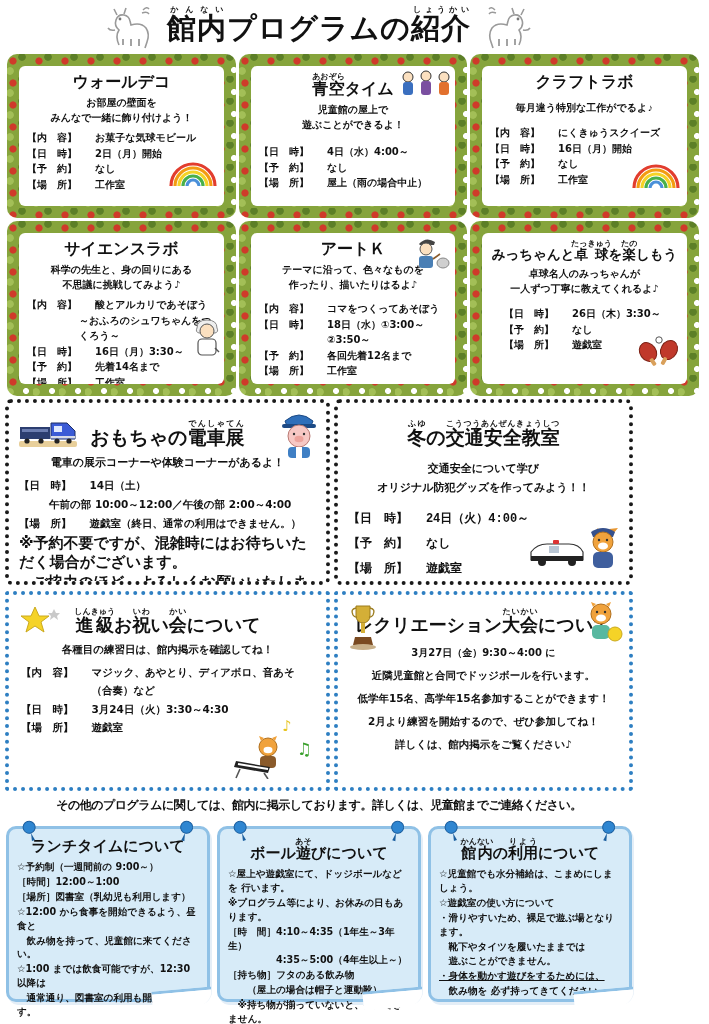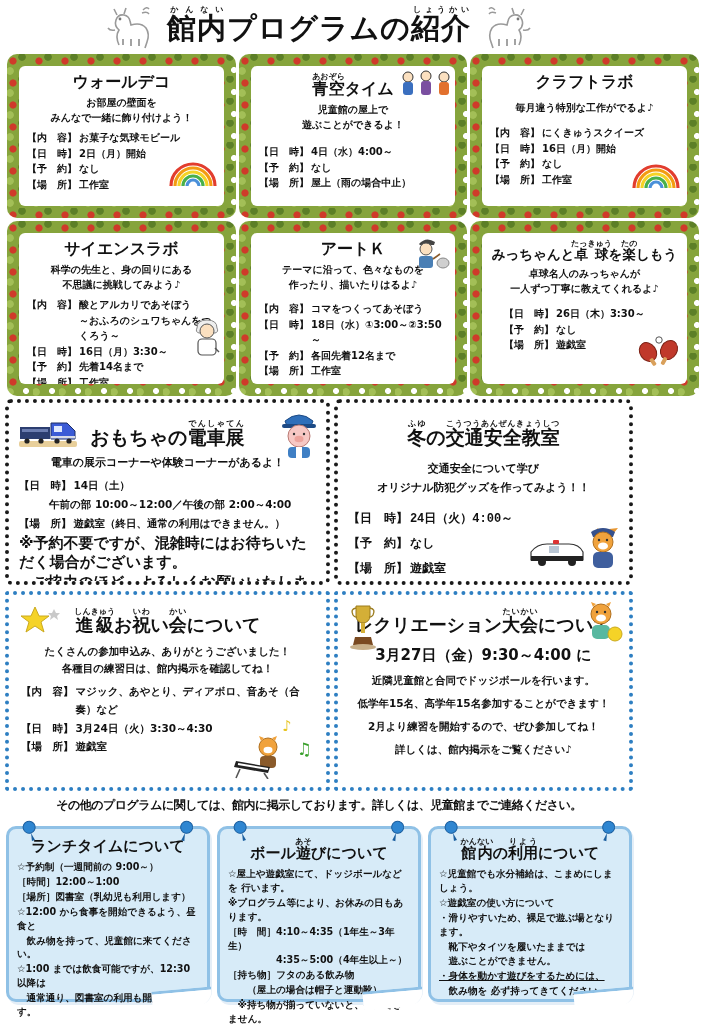--- a/index.html
+++ b/index.html
@@ -18,21 +18,21 @@
       radial-gradient(circle at 6px 7px,#cf3a2a 3.2px,rgba(0,0,0,0) 4px),
       radial-gradient(circle at 19px 16px,#ffffff 2.6px,rgba(0,0,0,0) 3.4px),
       radial-gradient(circle at 15px 3px,#5c7f27 3.4px,rgba(0,0,0,0) 4.2px),
       radial-gradient(circle at 3px 17px,#a3bf57 3.4px,rgba(0,0,0,0) 4.2px);
     background-size:26px 22px;}
   .berry .inner{position:relative;background:#fff;border-radius:6px;margin:12px;height:calc(100% - 24px);padding:4px 8px;box-sizing:border-box;overflow:hidden;}
   .berry h2{margin:2px 0 3px;font-size:16px;text-align:center;}
   .berry h2.small{font-size:13.5px;}
   .berry .d{margin:1px 0;font-size:10px;text-align:center;}
   .rows{margin-top:5px;}
-  .prow{display:flex;font-size:10px;line-height:1.55;}
+  .prow{display:flex;font-size:10px;line-height:1.55;gap:16px;}
   .prow .lb{white-space:nowrap;margin-right:2px;}
   .prow.cont{padding-left:52px;}
   .ico{position:absolute;}
   
   .row3{display:flex;gap:4px;padding:3px 5px 0;}
   .bead{position:relative;box-sizing:border-box;border:4px dotted #1a1a1a;border-radius:6px;background:#fff;height:186px;padding:6px 10px;overflow:hidden;}
   .bead.w1{width:362px;}
   .bead.w2{width:333px;font-family:Liberation Mono, monospace;}
   .bead h2{margin:10px 0 4px;font-size:19px;text-align:center;}
   .bead .d{margin:4px 0;font-size:11px;text-align:center;}
@@ -46,21 +46,21 @@
   
   .row4{display:flex;gap:4px;padding:6px 5px 0;}
   .bluebox{position:relative;box-sizing:border-box;border:4px dotted #2e7fc2;border-radius:3px;background:#fff;height:200px;padding:8px 12px;overflow:hidden;}
   .bluebox.w1{width:362px;}
   .bluebox.w2{width:333px;}
   .bluebox h2{margin:4px 0 6px;font-size:18px;text-align:center;}
   .bluebox .d{margin:3px 0;font-size:10.5px;text-align:center;}
   .bluebox .rows{margin-top:6px;}
   .bluebox .prow{font-size:10.5px;line-height:1.75;}
   .rec-lines p{margin:9px 0;font-size:10.5px;text-align:center;}
-  .rec-lines p.big{font-size:15px;}
+  .rec-lines p.big{font-size:10px;}
   .mnote{position:absolute;font-size:15px;}
   .mnote.n1{color:#e7c31a;right:34px;bottom:52px;}
   .mnote.n2{color:#3aa02c;right:14px;bottom:28px;font-size:17px;}
   
   .band{margin:6px 0 2px;font-size:12px;text-align:center;letter-spacing:-0.5px;}
   
   .notes{display:flex;gap:7px;padding:10px 6px 0;}
   .note{position:relative;box-sizing:border-box;width:228px;height:176px;background:#d7ebf8;border:3px solid #8fc1e6;border-radius:10px 10px 14px 10px;padding:6px 8px;box-shadow:2px 3px 0 #e4eef7;}
   .note::after{content:"";position:absolute;right:-5px;bottom:-9px;width:60px;height:16px;background:#fff;border-top:3px solid #8fc1e6;border-radius:0 0 16px 2px;transform:rotate(-5deg);}
   .note h2{margin:2px 0 4px;font-size:15px;text-align:center;}
@@ -162,21 +162,21 @@
             <circle cx="45" cy="9" r="5" fill="#fbe0c0" stroke="#333" stroke-width="1"></circle>
             <rect x="40" y="14" width="10" height="13" rx="3" fill="#e2712e"></rect>
           </svg>
         </span>
       </div>
     </article>
 
     <article class="berry">
       <div class="inner">
         <h2>クラフトラボ</h2>
-        <p class="d" style="margin-top:8px;">毎月違う特別な工作がでるよ♪</p>
+        <p class="d" style="margin-top:8px;font-family:Liberation Mono, monospace;">毎月違う特別な工作がでるよ♪</p>
         <div class="rows" style="margin-top:10px;">
           <div class="prow">
               <span class="lb">【内　容】</span>
               <span>にくきゅうスクイーズ</span>
             </div>
           <div class="prow">
               <span class="lb">【日　時】</span>
               <span>16日（月）開始</span>
             </div>
           <div class="prow">
@@ -397,21 +397,20 @@
   <section class="row4">
 
     <article class="bluebox w1">
       <span class="ico" style="left:12px;top:10px;">
         <svg width="40" height="30" viewBox="0 0 40 30">
           <polygon points="14,2 18,11 28,11 20,17 23,27 14,21 5,27 8,17 0,11 10,11" fill="#f5d327" stroke="#caa91e" stroke-width="1"></polygon>
           <polygon points="33,4 35,8 39,8 36,11 37,15 33,12 29,15 30,11 27,8 31,8" fill="#c9c9c9"></polygon>
         </svg>
       </span>
       <h2><ruby>進級<rt>しんきゅう</rt></ruby>お<ruby>祝<rt>いわ</rt></ruby>い<ruby>会<rt>かい</rt></ruby>について</h2>
-      <p class="d" style="margin-top:8px;">たくさんの参加申込み、ありがとうございました！</p>
       <p class="d">各種目の練習日は、館内掲示を確認してね！</p>
       <div class="rows">
         <div class="prow">
             <span class="lb">【内　容】</span>
             <span>マジック、あやとり、ディアボロ、音あそ（合奏）など</span>
           </div>
         <div class="prow">
             <span class="lb">【日　時】</span>
             <span>3月24日（火）3:30～4:30</span>
           </div>

